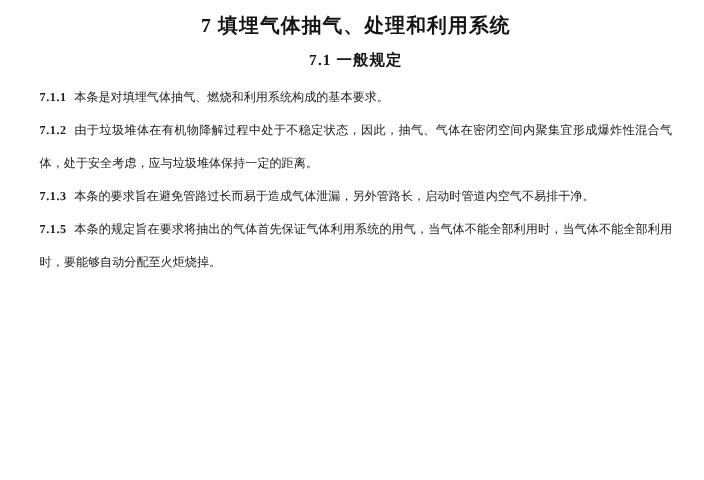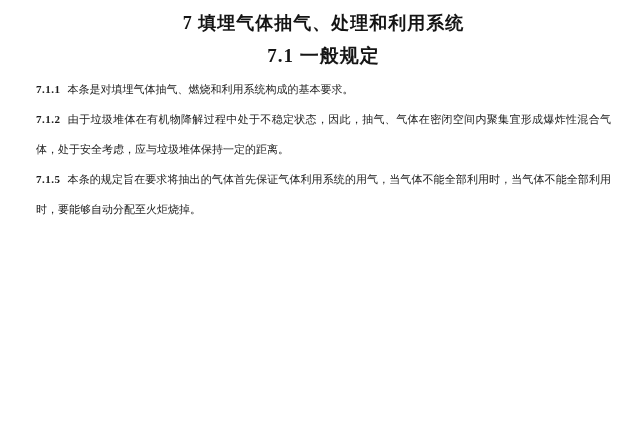--- a/index.html
+++ b/index.html
@@ -22,21 +22,21 @@
     margin: 0;
     font-size: 18px;
     font-weight: bold;
     text-align: center;
     letter-spacing: 1px;
     line-height: 22px;
     color: #151515;
   }
   .section-title {
     margin: 13px 0 0 0;
-    font-size: 19px;
+    font-size: 14px;
     font-weight: bold;
     text-align: center;
     letter-spacing: 1px;
     line-height: 17px;
     color: #151515;
   }
   .body-text {
     margin-top: 10px;
     width: 575px;
   }
@@ -58,17 +58,18 @@
 <body>
 
 <div class="page">
   <h1 class="doc-title">7 填埋气体抽气、处理和利用系统</h1>
   <h2 class="section-title">7.1 一般规定</h2>
   <div class="body-text">
   <p class="para"><span class="num">7.1.1</span><span class="txt">本条是对填埋气体抽气、燃烧和利用系统构成的基本要求。</span></p>
 
   <p class="para"><span class="num">7.1.2</span><span class="txt">由于垃圾堆体在有机物降解过程中处于不稳定状态，因此，抽气、气体在密闭空间内聚集宜形成爆炸性混合气体，处于安全考虑，应与垃圾堆体保持一定的距离。</span></p>
 
+  <p class="para"><span class="num">7.1.3</span><span class="txt">本条的要求旨在避免管路过长而易于造成气体泄漏，另外管路长，启动时管道内空气不易排干净。</span></p>
 
 
   <p class="para"><span class="num">7.1.5</span><span class="txt">本条的规定旨在要求将抽出的气体首先保证气体利用系统的用气，当气体不能全部利用时，当气体不能全部利用时，要能够自动分配至火炬烧掉。</span></p>
 </div>
 </div>
 
 </body></html>

